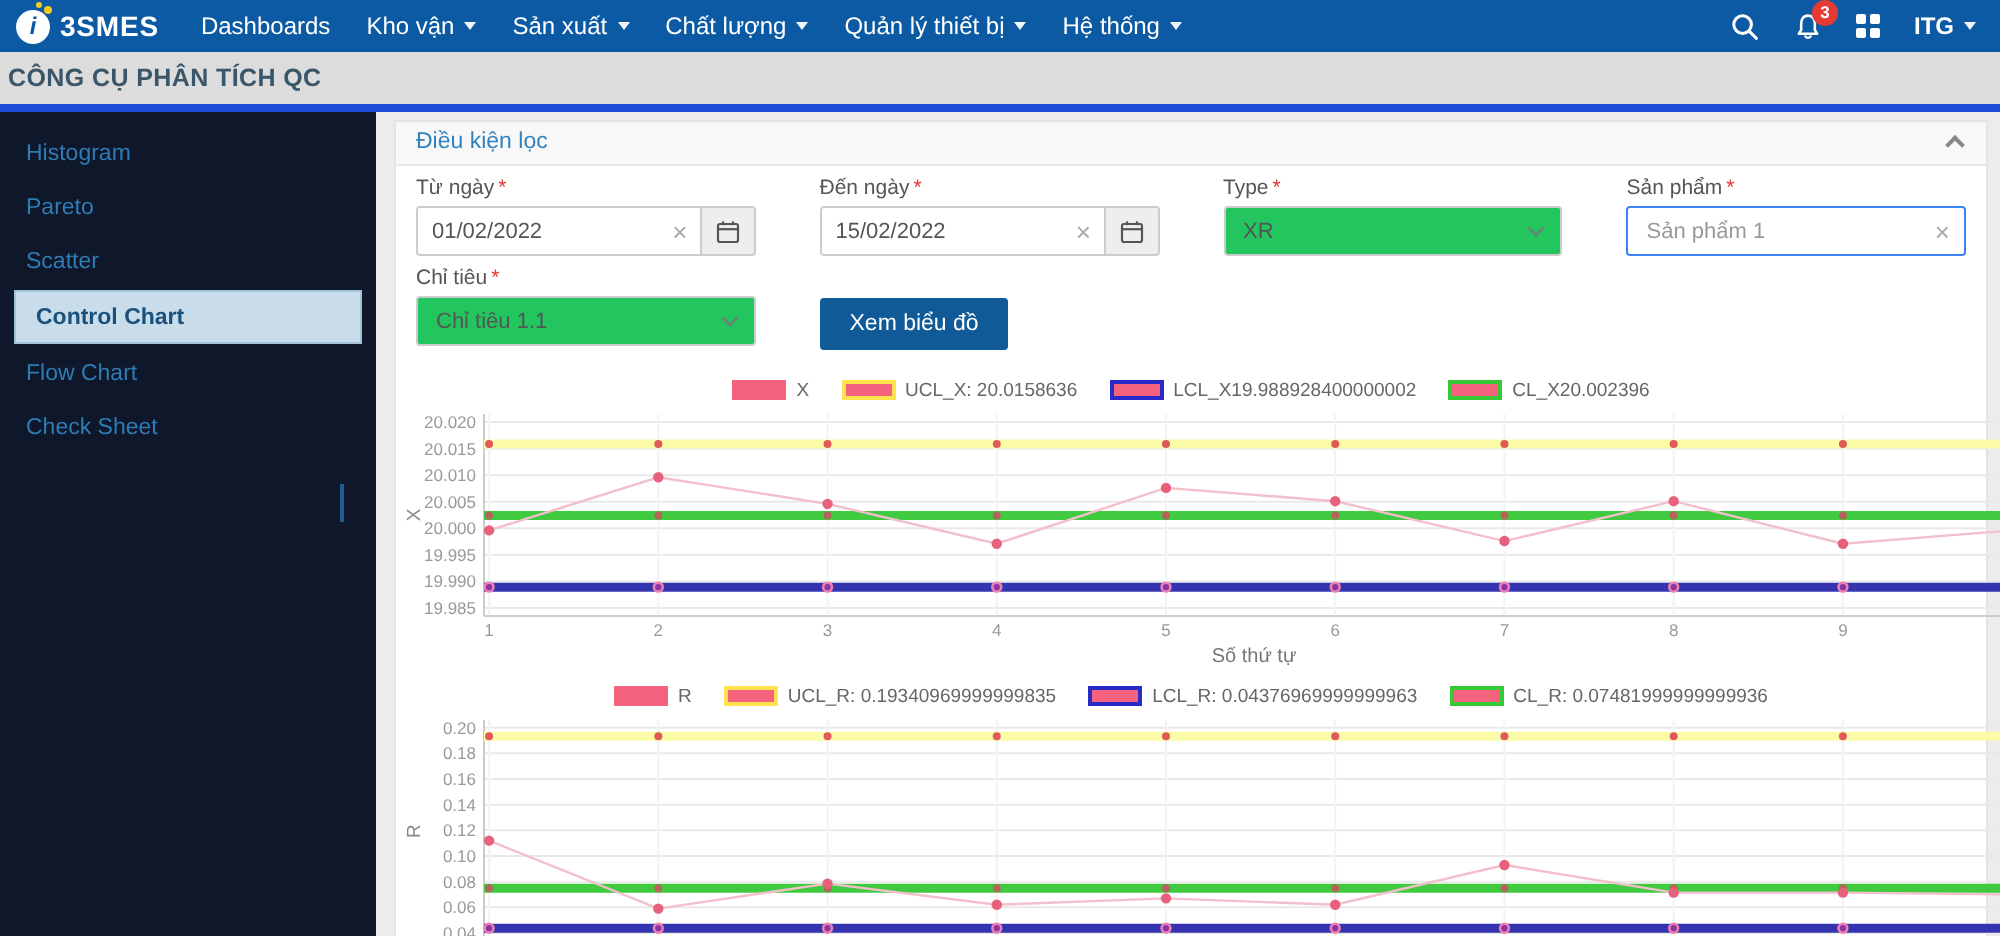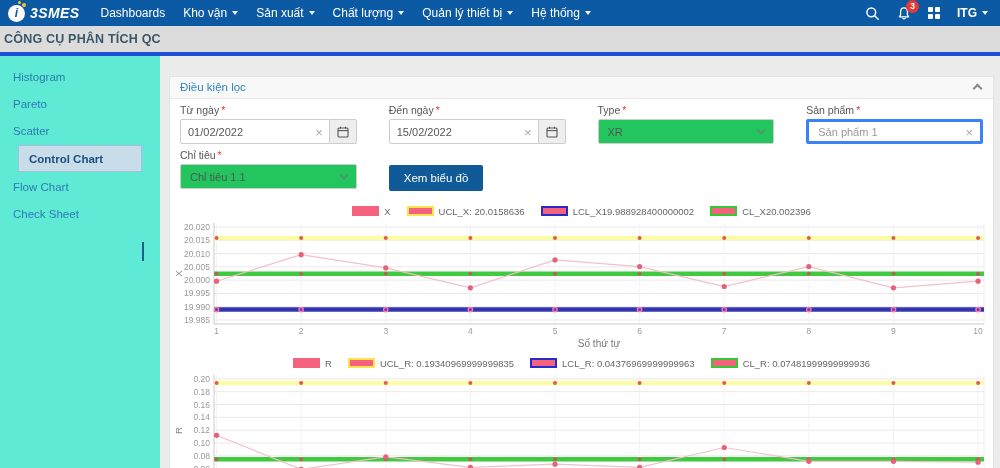--- a/index.html
+++ b/index.html
@@ -7,66 +7,66 @@
     font-family:"Liberation Sans","DejaVu Sans",sans-serif; }
 
   
   .navbar { height:26px; background:#0b5aa3; display:flex; align-items:center; padding:0 12px 0 8px; color:#fff; }
   .brand { display:flex; align-items:center; gap:5px; margin-right:12px; cursor:pointer; }
   .logo-circle { width:17px; height:17px; background:#fff; border-radius:50%; position:relative;
     display:flex; align-items:center; justify-content:center; }
   .logo-i { color:#0b5aa3; font-weight:bold; font-style:italic; font-size:12px; line-height:1; }
   .logo-dot1 { position:absolute; top:-2px; right:-1px; width:4px; height:4px; background:#f6c91d; border-radius:50%; }
   .logo-dot2 { position:absolute; top:-4px; right:4px; width:3px; height:3px; background:#f6c91d; border-radius:50%; }
-  .brand-text { font-weight:bold; font-style:italic; font-size:14px; letter-spacing:.4px; }
+  .brand-text { font-weight:bold; font-size:14px; letter-spacing:.4px; }
   .nav-menu { display:flex; align-items:center; }
   .nav-item { display:flex; align-items:center; gap:5px; padding:0 9px; font-size:12px; height:26px; cursor:pointer; white-space:nowrap; }
   .caret-down { width:0; height:0; border-left:3.5px solid transparent; border-right:3.5px solid transparent; border-top:4px solid #fff; opacity:.95; }
   .nav-right { margin-left:auto; display:flex; align-items:center; gap:17px; }
   .icon-btn { display:flex; align-items:center; justify-content:center; cursor:pointer; }
   .bell-wrap { position:relative; }
   .badge { position:absolute; top:-6px; right:-8px; background:#e53935; color:#fff; font-size:8.5px; min-width:13px; height:13px;
     padding:0 2px; border-radius:7px; display:flex; align-items:center; justify-content:center; font-weight:bold; }
   .grid-icon { display:grid; grid-template-columns:5px 5px; grid-gap:2px; }
   .grid-icon i { width:5px; height:5px; background:#fff; border-radius:1px; }
   .user { display:flex; align-items:center; gap:5px; font-size:12px; font-weight:bold; cursor:pointer; }
 
   
   .titlebar { height:30px; background:#dcdcdc; border-bottom:4px solid #1d4ed8; display:flex; align-items:center; padding:0 4px; }
   .titlebar h1 { font-size:12.5px; color:#3b5668; font-weight:bold; letter-spacing:.2px; }
 
   
   .layout { display:flex; height:412px; }
-  .sidebar { width:160px; background:#5eead4; position:relative; padding-top:7px; flex:none; }
+  .sidebar { width:188px; background:#0f172a; position:relative; padding-top:7px; flex:none; }
   .side-item { height:27px; display:flex; align-items:center; padding-left:13px; font-size:11.5px; color:#2e7cb5; cursor:pointer; }
-  .side-item.active { background:#c9dcea; border:1px solid #a3c2d8; color:#19507c; font-weight:bold; margin:1px 18px; padding-left:10px; }
+  .side-item.active { background:#c9dcea; border:1px solid #a3c2d8; color:#19507c; font-weight:bold; margin:1px 7px; padding-left:10px; }
   .collapse-btn { position:absolute; right:9px; top:186px; width:12px; height:12px; cursor:pointer; }
   .chev-left { width:7px; height:7px; border-left:2px solid #1d5d8f; border-bottom:2px solid #1d5d8f; transform:rotate(45deg); margin:2px 0 0 3px; }
 
-  .main { flex:1; padding:4px 6px 0 9px; min-width:0;margin-top:16px; }
+  .main { flex:1; padding:4px 6px 0 9px; min-width:0; }
   .panel { background:#fff; border:1px solid #e3e3e3; }
   .panel-header { display:flex; align-items:center; justify-content:space-between; padding:4px 12px 5px 10px; background:#f8f8f8; border-bottom:1px solid #e8e8e8; }
   .panel-title { color:#3183bd; font-size:11.5px; }
   .chev-up { width:7px; height:7px; border-top:2px solid #888; border-right:2px solid #888; transform:rotate(-45deg); margin-top:3px; cursor:pointer; }
 
   
   .filters { padding:5px 10px 4px; }
   .frow { display:grid; grid-template-columns:1fr 1fr 1fr 1fr; gap:32px; margin-bottom:5px; }
   .fld label { display:block; font-size:10.5px; color:#555; margin-bottom:3px; }
   .req { color:#e53935; margin-left:2px; }
   .igroup { display:flex; }
   .iwrap { position:relative; flex:1; min-width:0;text-decoration:underline; }
   .iwrap input { width:100%; height:25px; border:1px solid #ccc; border-radius:2px 0 0 2px; padding:0 24px 0 7px; font-size:11px; color:#555; outline:none; }
   .clear-x { position:absolute; right:7px; top:50%; transform:translateY(-50%); color:#aaa; font-size:13px; line-height:1; cursor:pointer; }
   .addon { width:27px; height:25px; border:1px solid #ccc; border-left:0; background:#eee; display:flex; align-items:center; justify-content:center;
     border-radius:0 2px 2px 0; cursor:pointer; flex:none; }
   .selectbox { height:25px; border:1px solid #ccc; border-radius:2px; display:flex; align-items:center; justify-content:space-between;
     padding:0 9px; font-size:11px; color:#555; cursor:pointer; background:#22c55e; }
   .sel-chev { width:6px; height:6px; border-right:1.5px solid #777; border-bottom:1.5px solid #777; transform:rotate(45deg); margin-top:-3px; }
-  .tagbox { position:relative; height:25px; border:3px solid #3b82f6; border-radius:2px; display:flex; align-items:center; padding:0 24px 0 9px;
+  .tagbox { position:relative; height:25px; border:1px solid #3b82f6; border-radius:2px; display:flex; align-items:center; padding:0 24px 0 9px;
     font-size:11px; color:#999; background:#fff; cursor:text; }
   .btn { background:#0f5a97; color:#fff; font-size:11.5px; padding:0 15px; height:26px; border:none; border-radius:2px; cursor:pointer; justify-self:start; margin-top:16px; }
 
   
   .charts { padding:2px 4px 0; }
   .legend { display:flex; justify-content:center; align-items:center; gap:16px; height:14px; margin-top:2px; }
   .lg-item { display:flex; align-items:center; gap:5px; font-size:9.5px; color:#666; cursor:pointer; white-space:nowrap; }
   .lg-swatch { width:27px; height:10px; background:#f4627e; border:2.5px solid #f4627e; flex:none; }
   svg text { font-family:"Liberation Sans","DejaVu Sans",sans-serif; }
 </style>

